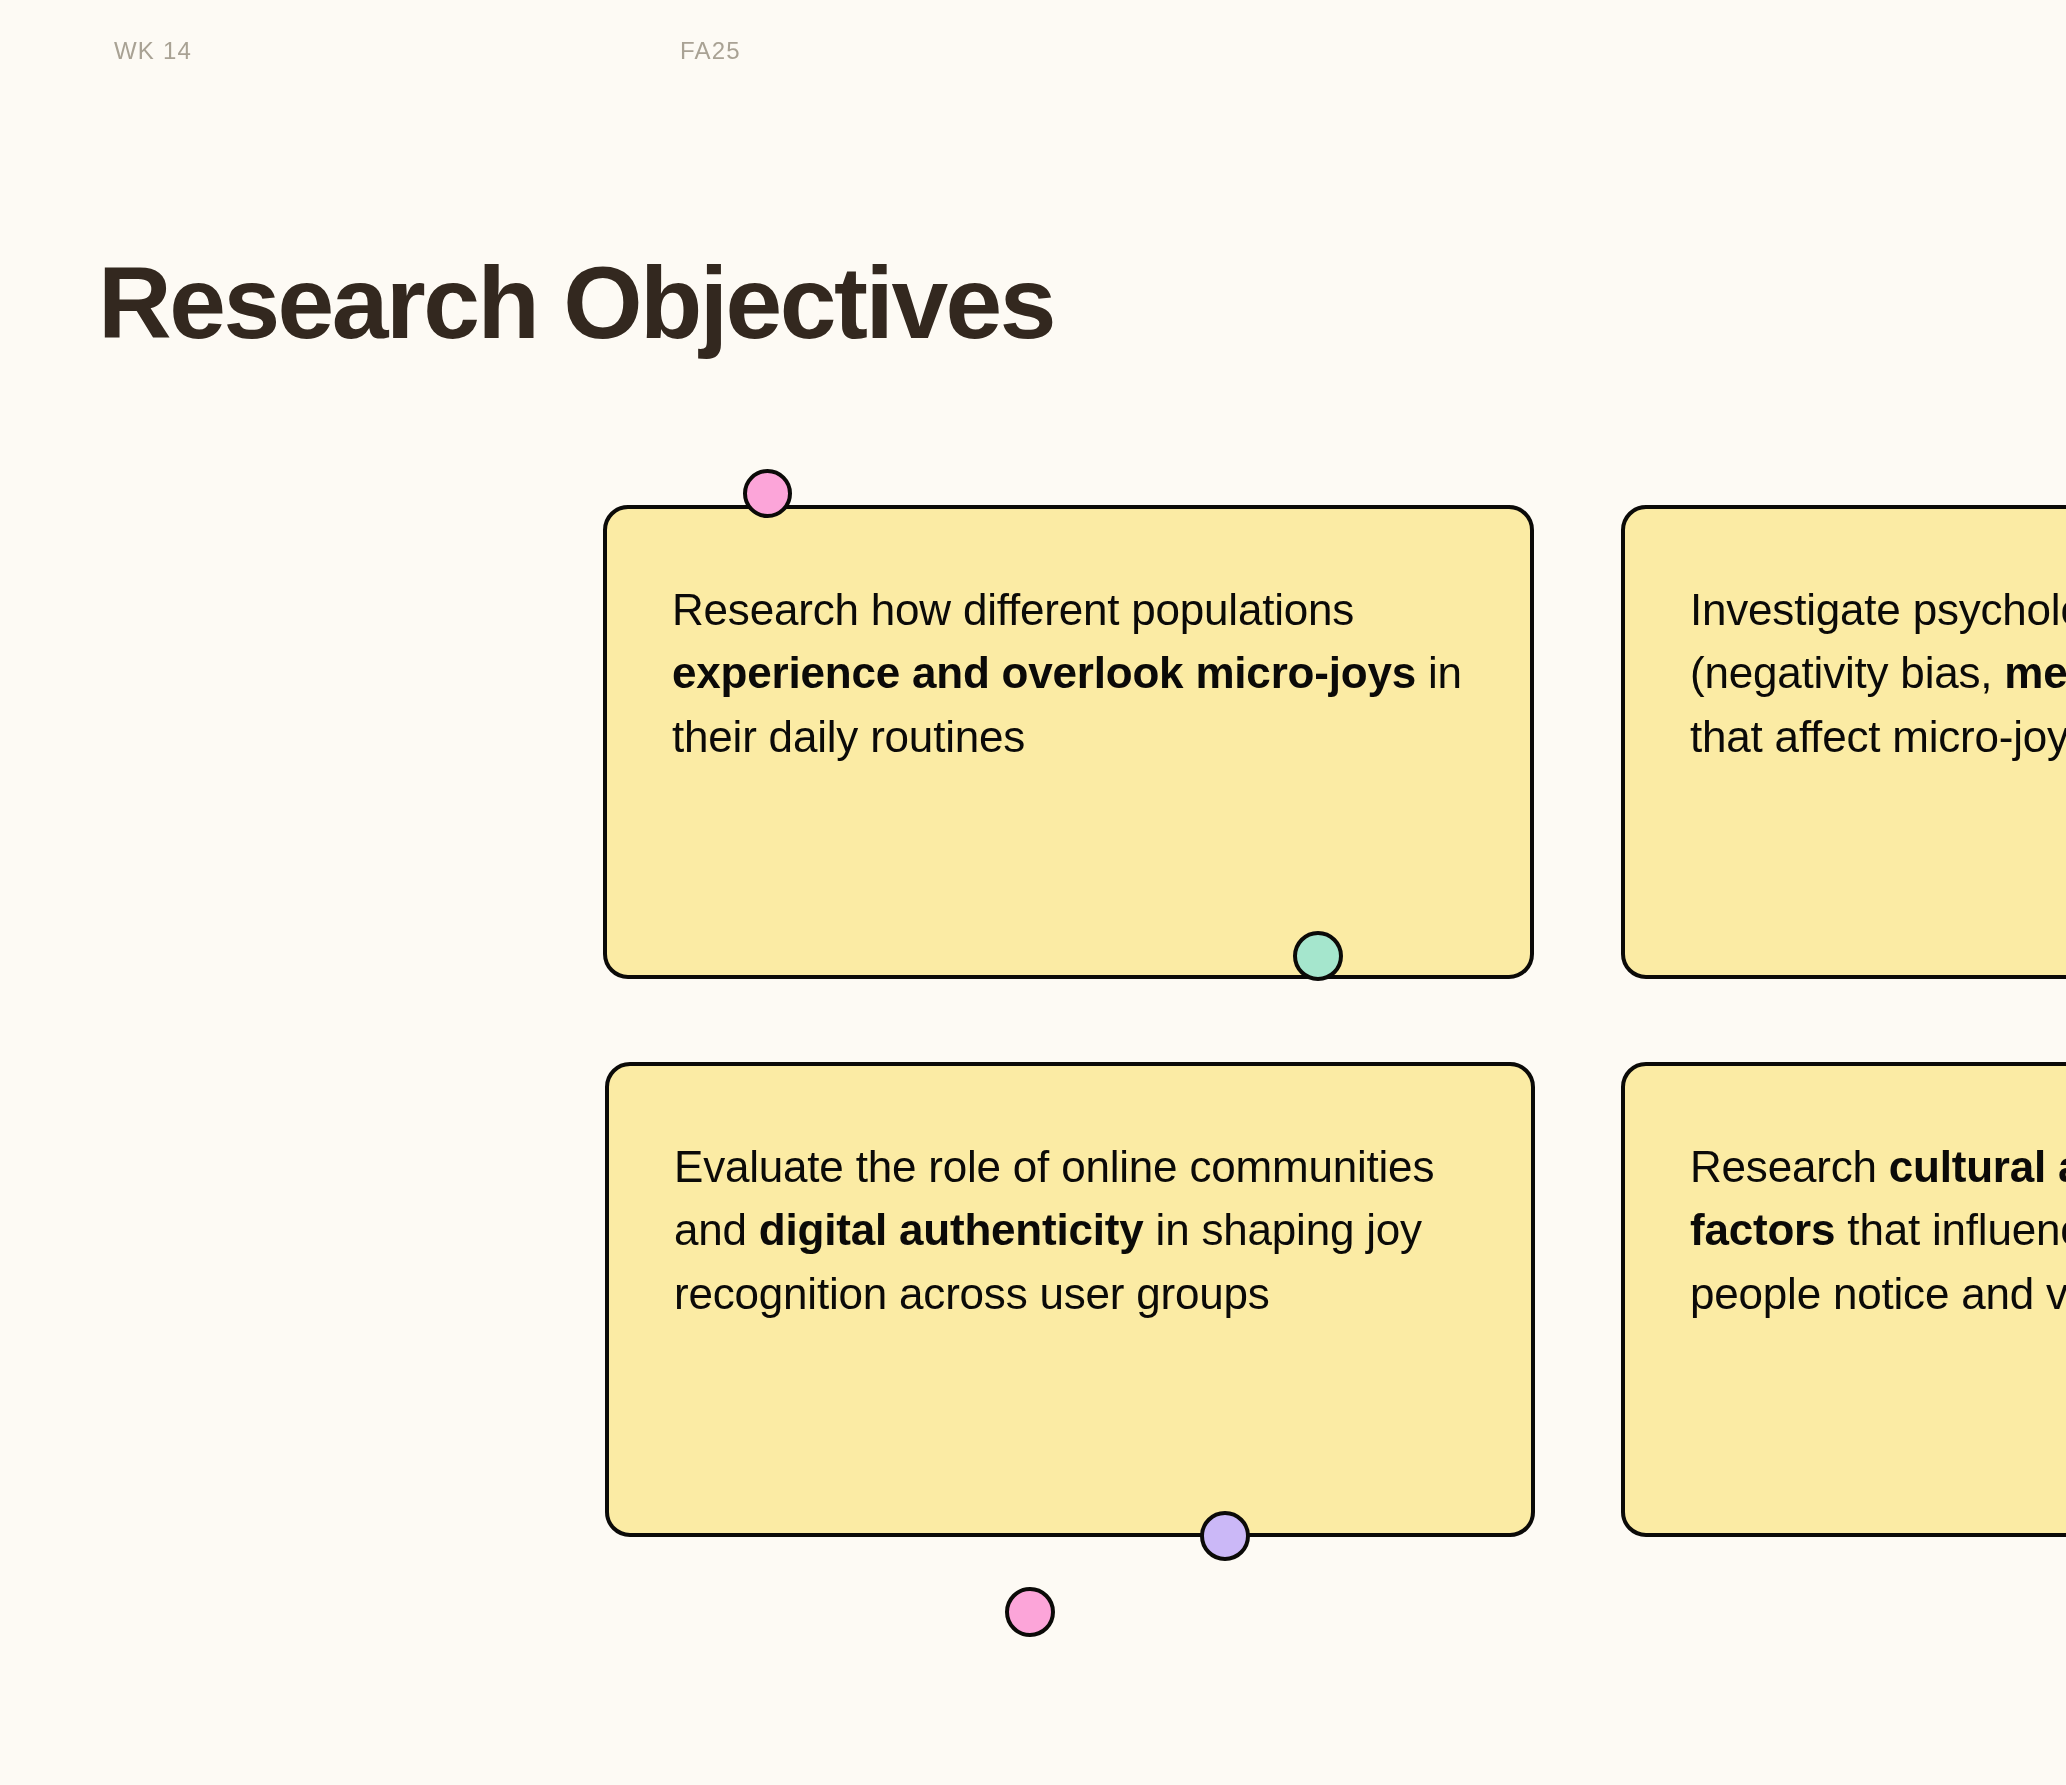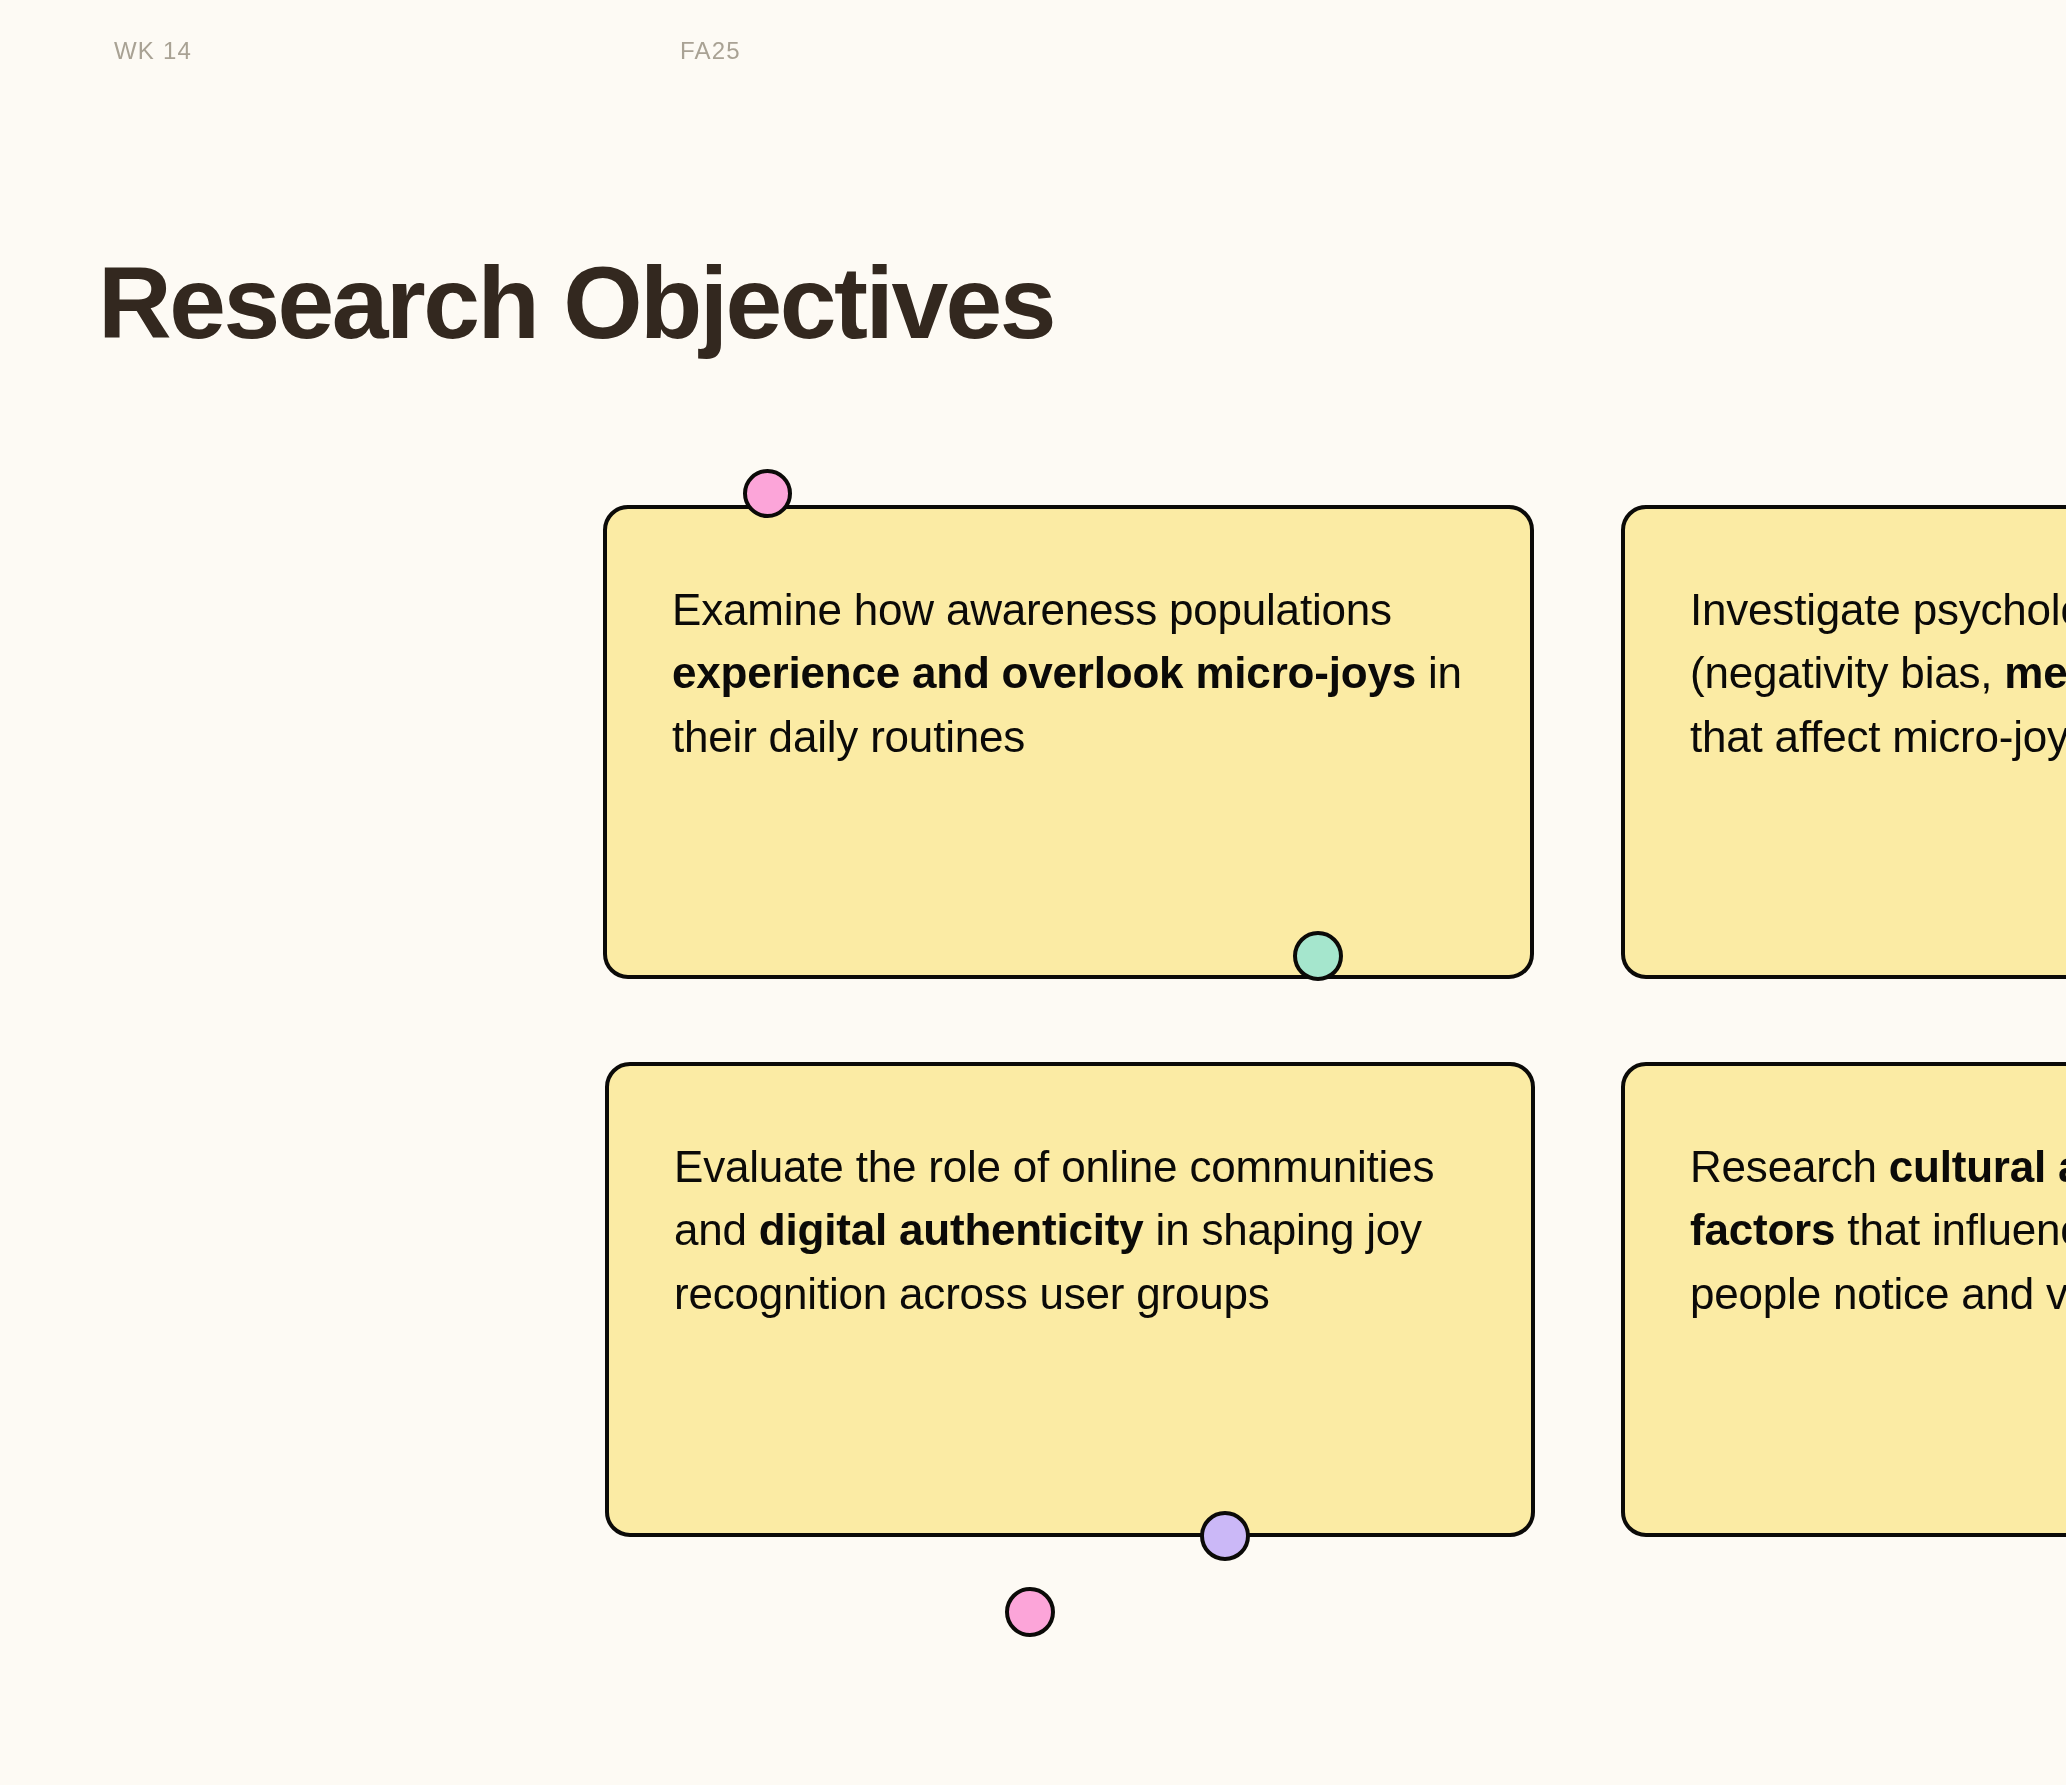--- a/index.html
+++ b/index.html
@@ -97,21 +97,21 @@
 
   <div class="meta">
     <div class="meta-item meta-left">WK 14</div>
     <div class="meta-item meta-center">FA25</div>
 
   </div>
 
   <h1 class="title">Research Objectives</h1>
 
   <div class="card" id="card-1">
-    <div class="card-text"><span>Examine how awareness populations </span><b>experience and overlook micro-joys</b><span> in their daily routines</span></div>
+    <div class="card-text"><span>Research how different populations </span><b>experience and overlook micro-joys</b><span> in their daily routines</span></div>
   </div>
 
   <div class="card" id="card-2">
     <div class="card-text"><span>Investigate psychological mechanisms (negativity bias, </span><b>memory, authenticity</b><span>) that affect micro-joy awareness</span></div>
   </div>
 
   <div class="card" id="card-3">
     <div class="card-text"><span>Evaluate the role of online communities and </span><b>digital authenticity</b><span> in shaping joy recognition across user groups</span></div>
   </div>
 

